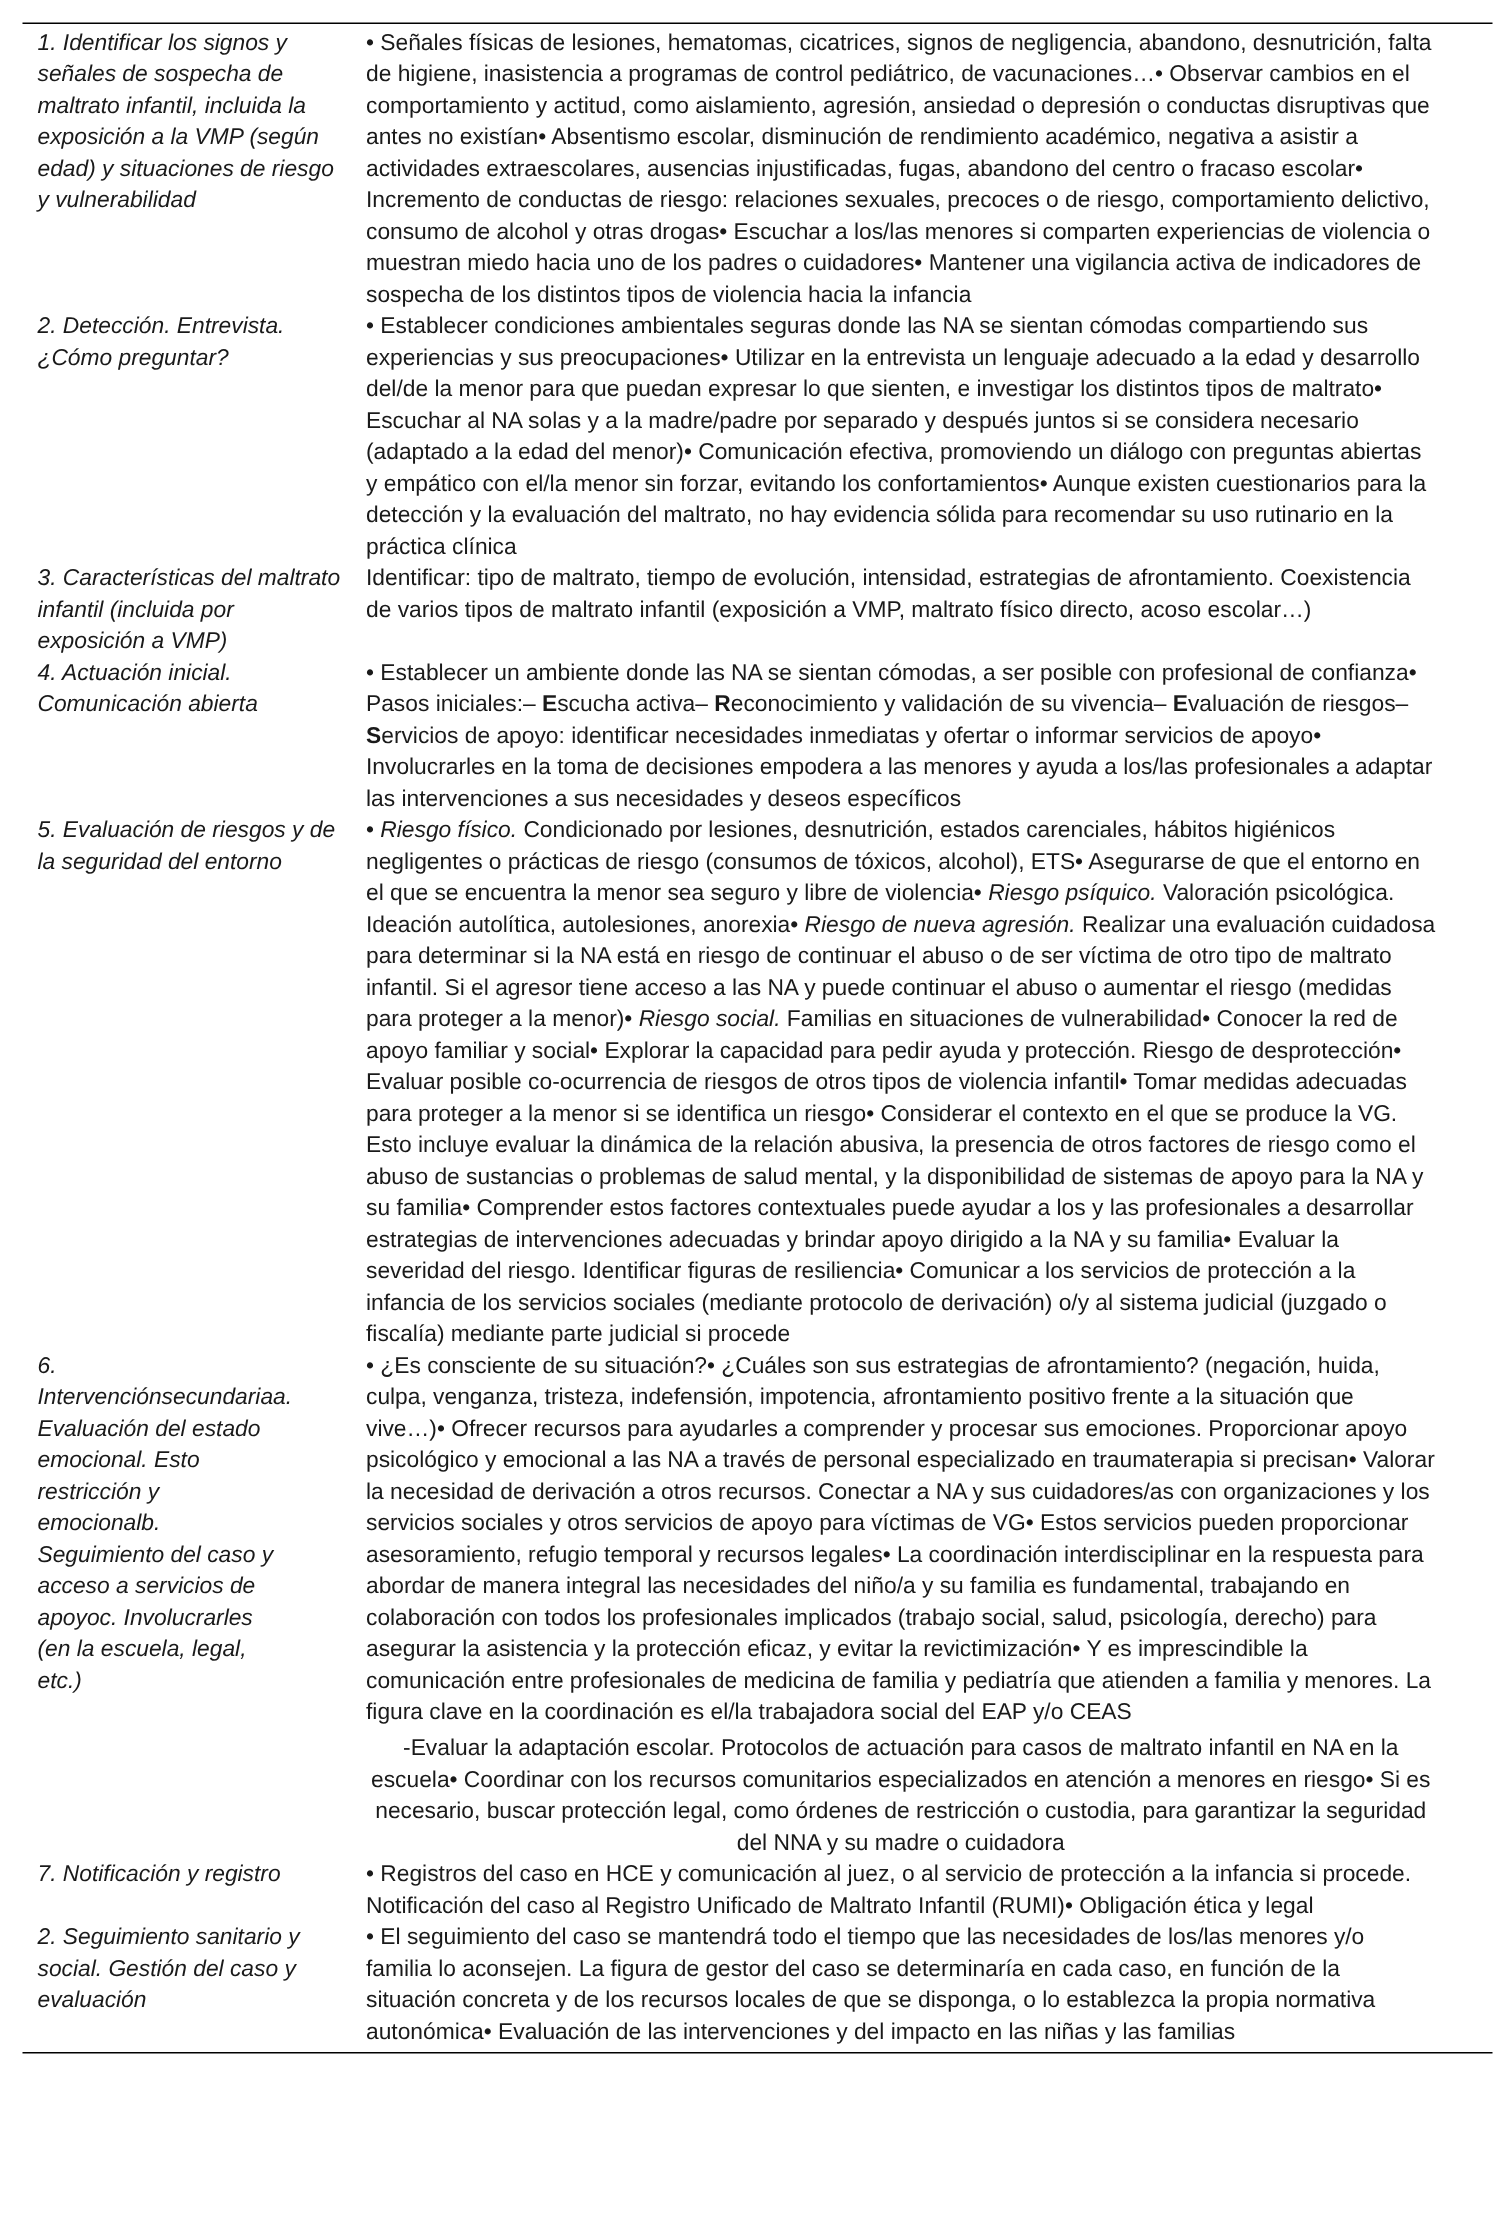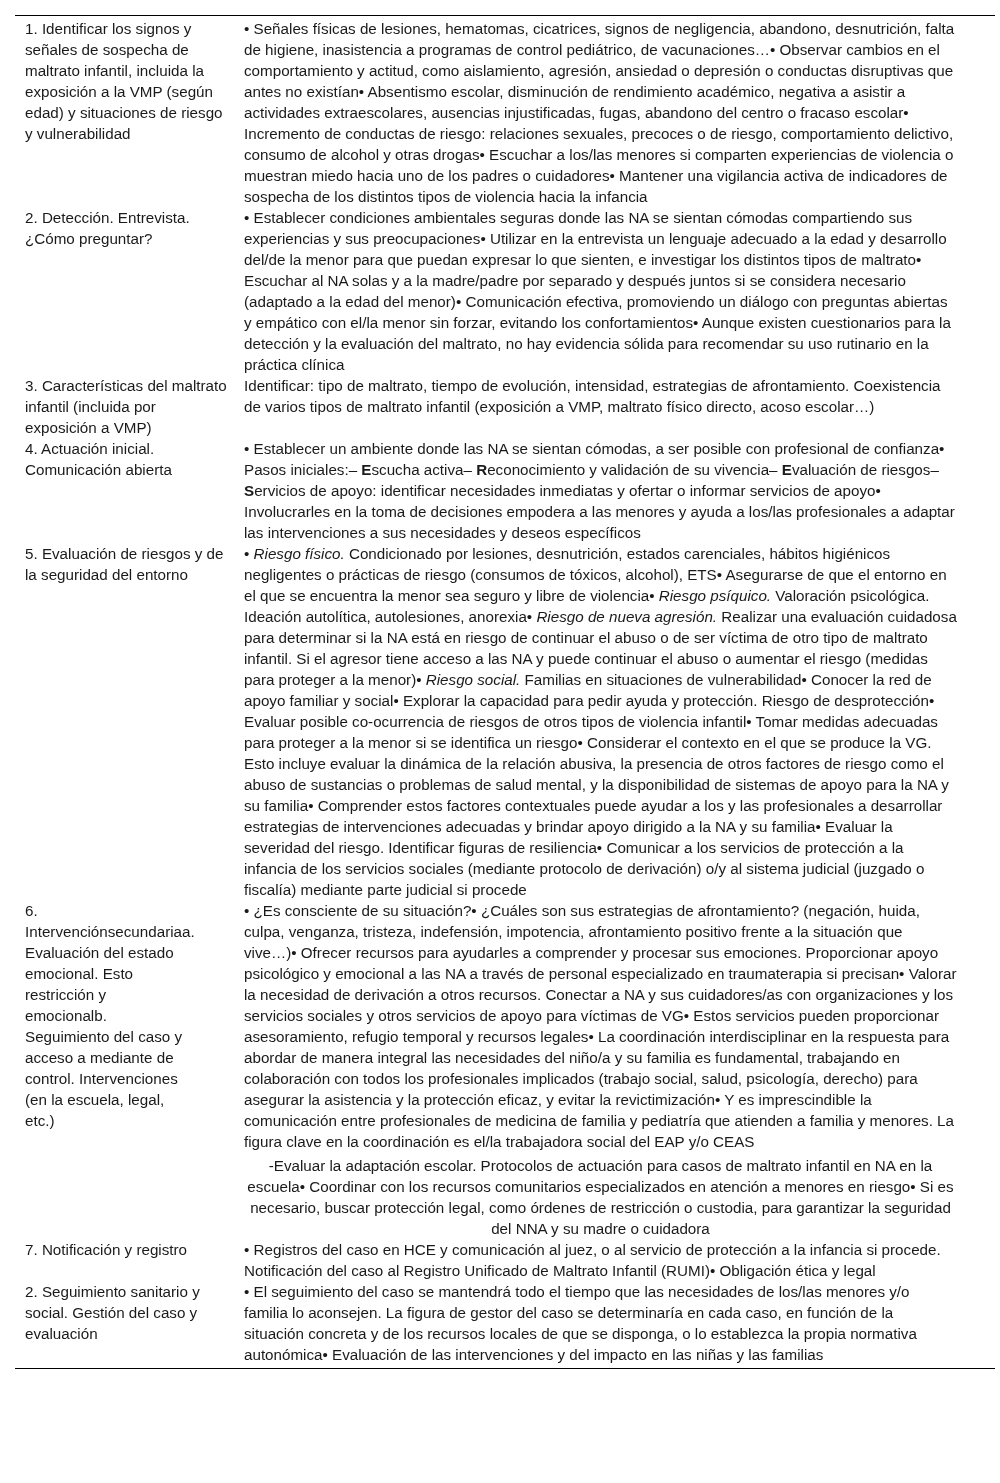--- a/index.html
+++ b/index.html
@@ -34,20 +34,21 @@
     col.c2 { width: 751px; }
     td {
       vertical-align: top;
       font-size: 15.2px;
       line-height: 21px;
       padding: 0;
     }
     td.step {
       padding-left: 10px;
       padding-right: 14px;
+      font-style: italic;
     }
     td.content {
       padding-right: 38px;
     }
     .para + .para {
       margin-top: 3px;
       text-align: center;
     }
     i { }
     b { font-weight: bold; }
@@ -100,22 +101,22 @@
 
       <tr>
         <td class="step">
           <div>6.</div>
           <div>Intervenciónsecundariaa.</div>
           <div>Evaluación del estado</div>
           <div>emocional. Esto</div>
           <div>restricción y</div>
           <div>emocionalb.</div>
           <div>Seguimiento del caso y</div>
-          <div>acceso a mediante de</div>
-          <div>control. Intervenciones</div>
+          <div>acceso a servicios de</div>
+          <div>apoyoc. Involucrarles</div>
           <div>(en la escuela, legal,</div>
           <div>etc.)</div>
         </td>
         <td class="content">
           <div class="para">• ¿Es consciente de su situación?• ¿Cuáles son sus estrategias de afrontamiento? (negación, huida, culpa, venganza, tristeza, indefensión, impotencia, afrontamiento positivo frente a la situación que vive…)• Ofrecer recursos para ayudarles a comprender y procesar sus emociones. Proporcionar apoyo psicológico y emocional a las NA a través de personal especializado en traumaterapia si precisan• Valorar la necesidad de derivación a otros recursos. Conectar a NA y sus cuidadores/as con organizaciones y los servicios sociales y otros servicios de apoyo para víctimas de VG• Estos servicios pueden proporcionar asesoramiento, refugio temporal y recursos legales• La coordinación interdisciplinar en la respuesta para abordar de manera integral las necesidades del niño/a y su familia es fundamental, trabajando en colaboración con todos los profesionales implicados (trabajo social, salud, psicología, derecho) para asegurar la asistencia y la protección eficaz, y evitar la revictimización• Y es imprescindible la comunicación entre profesionales de medicina de familia y pediatría que atienden a familia y menores. La figura clave en la coordinación es el/la trabajadora social del EAP y/o CEAS</div>
           <div class="para">-Evaluar la adaptación escolar. Protocolos de actuación para casos de maltrato infantil en NA en la escuela• Coordinar con los recursos comunitarios especializados en atención a menores en riesgo• Si es necesario, buscar protección legal, como órdenes de restricción o custodia, para garantizar la seguridad del NNA y su madre o cuidadora</div>
         </td>
       </tr>
 
       <tr>

